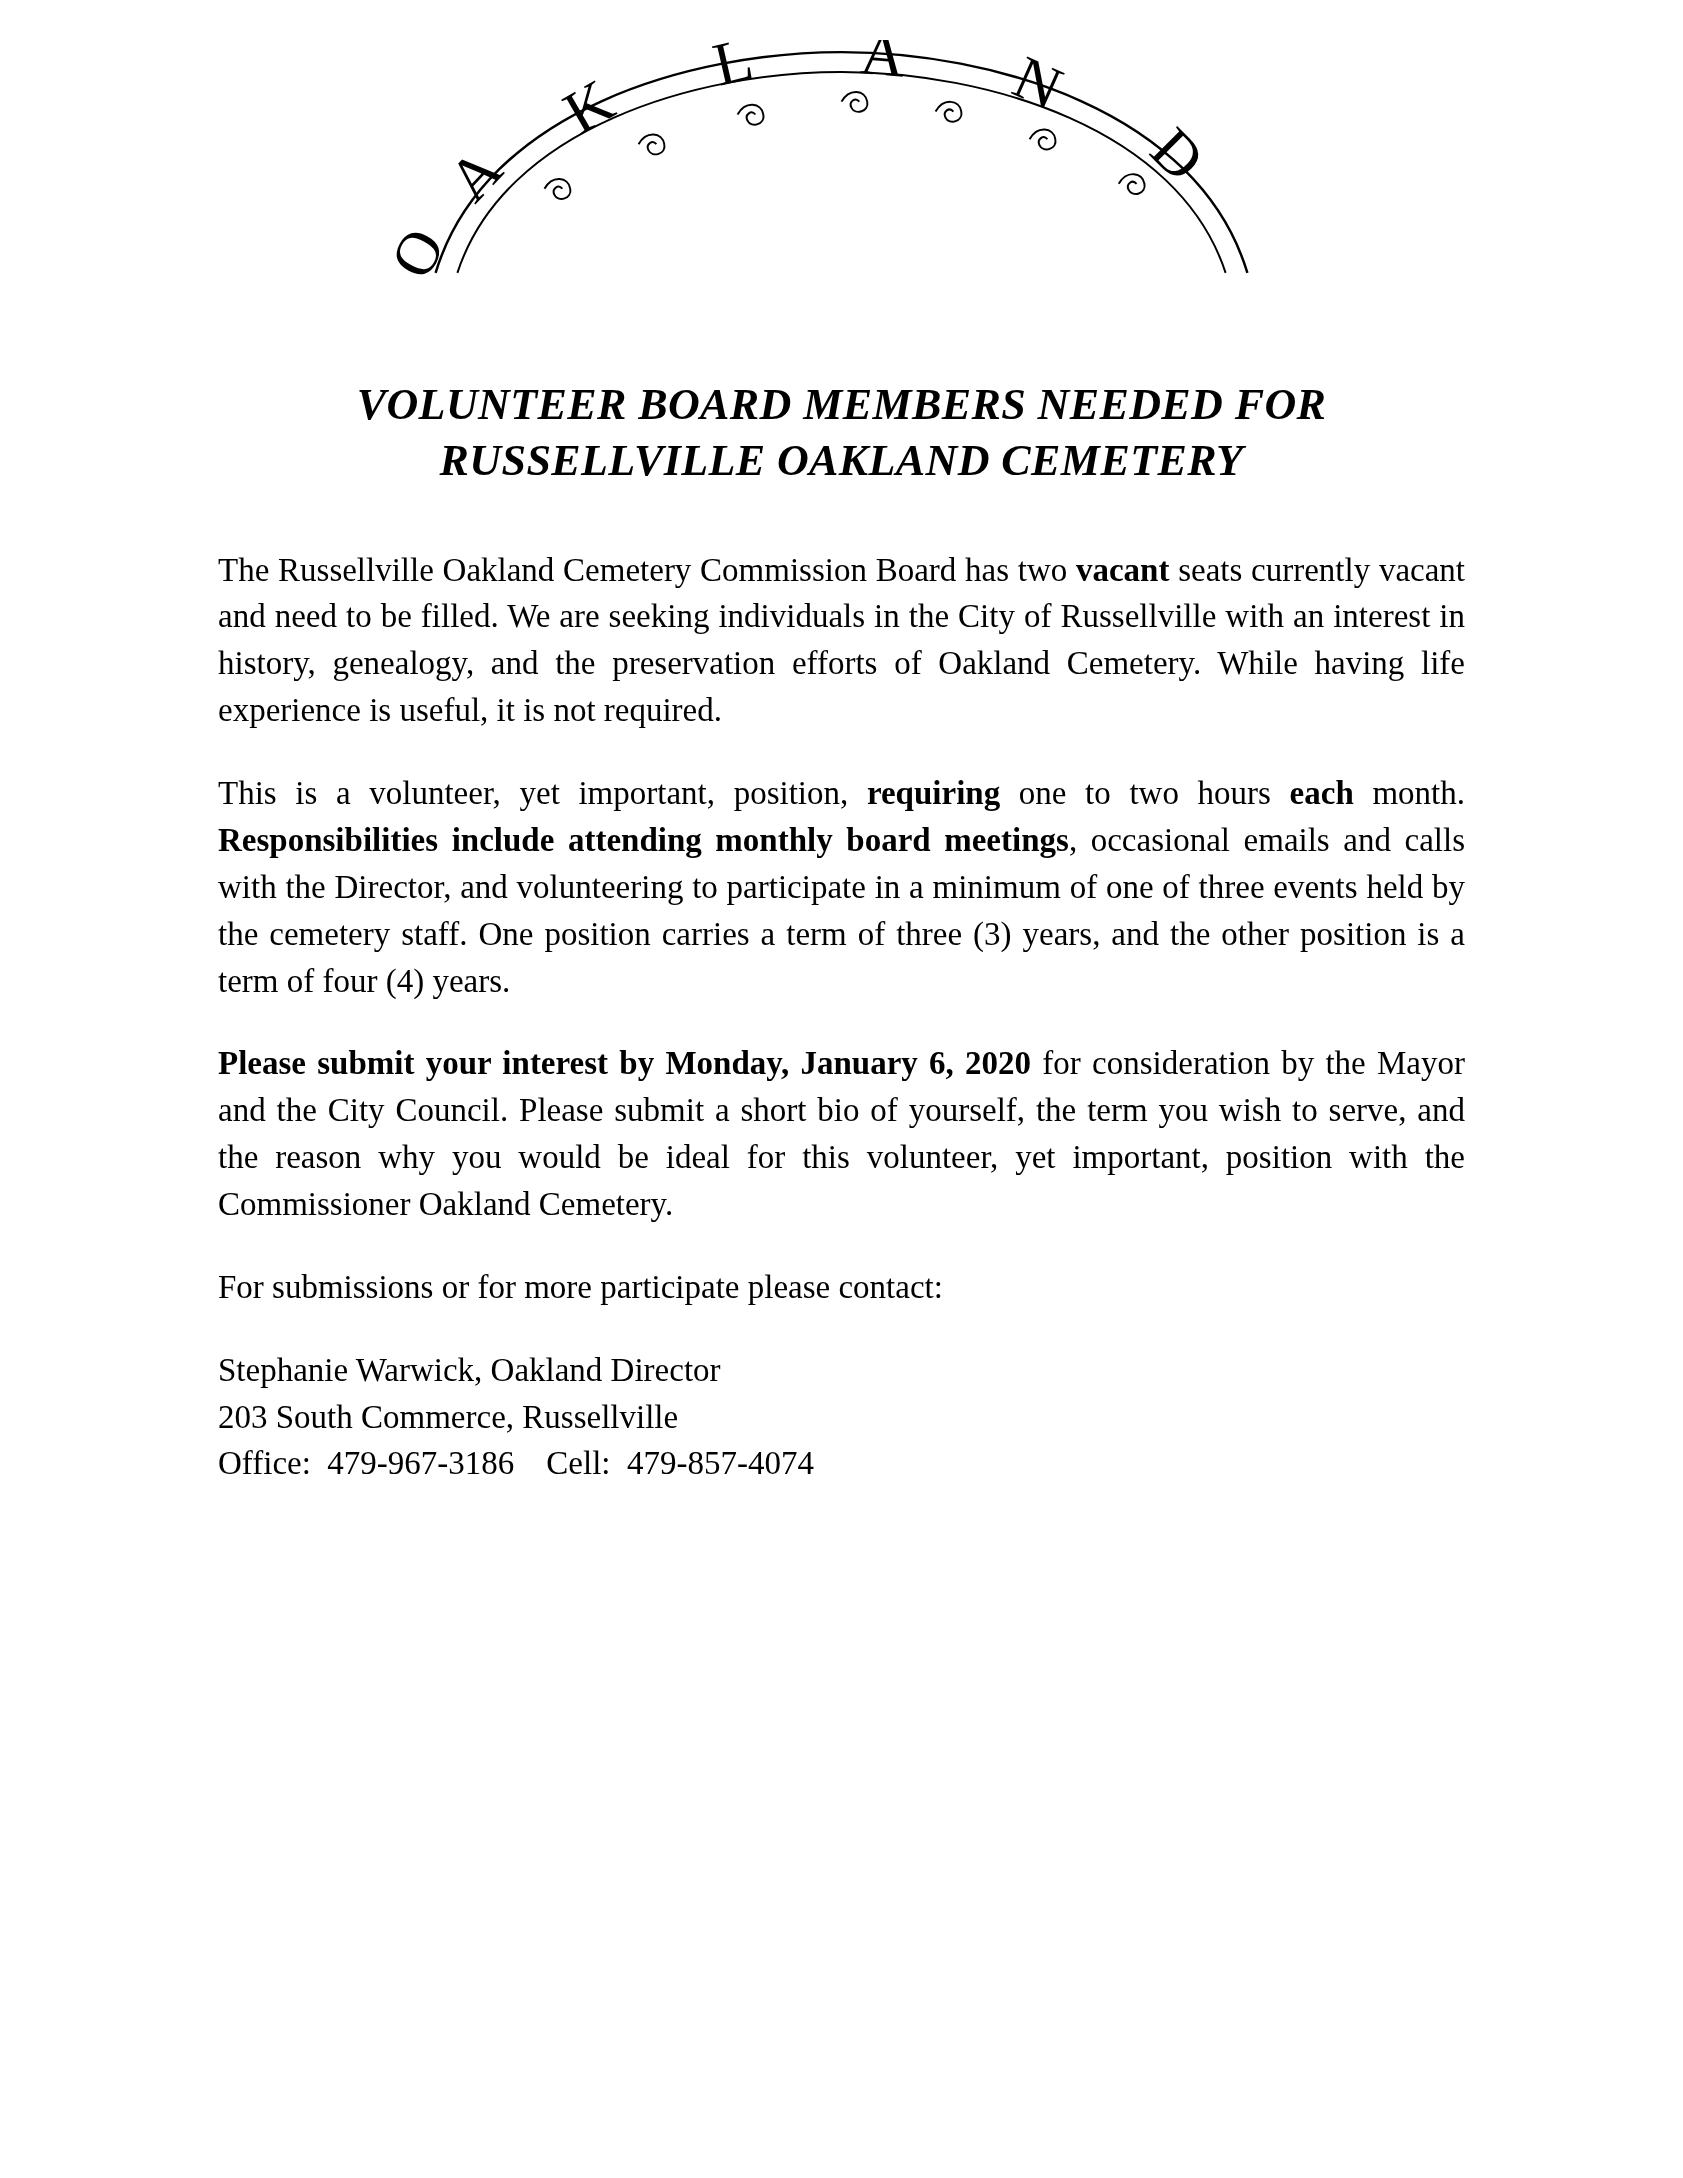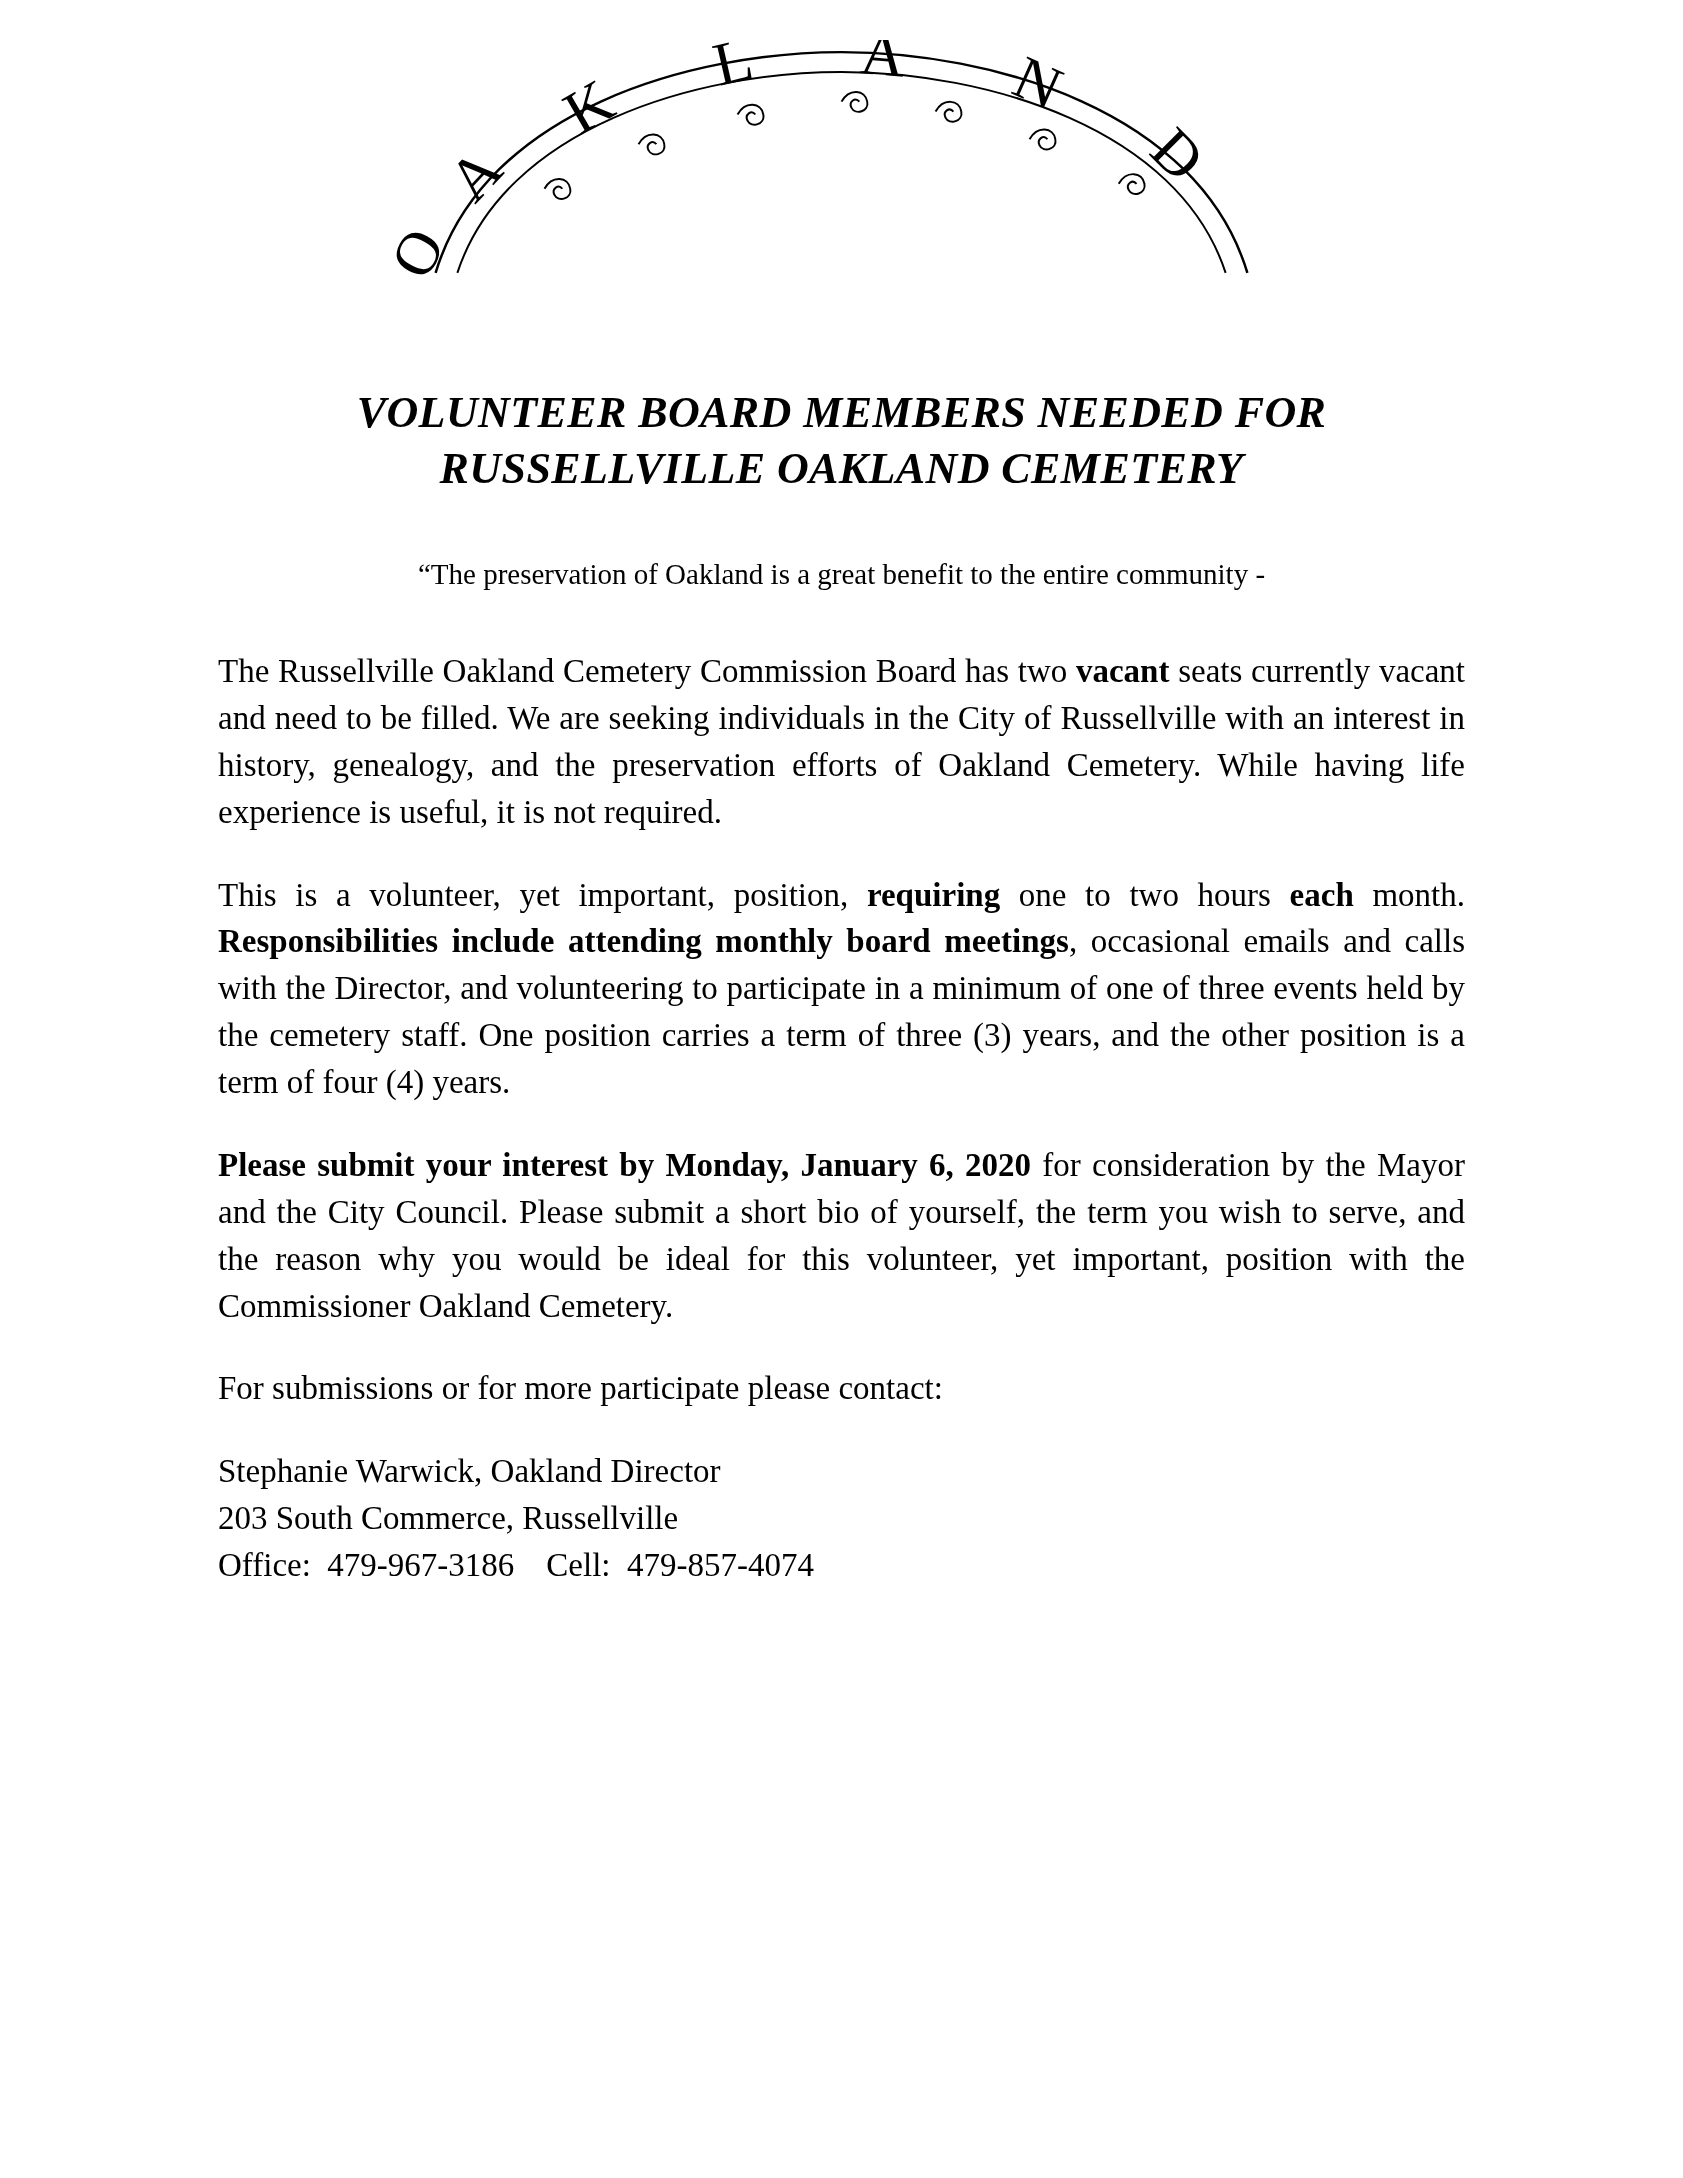--- a/index.html
+++ b/index.html
@@ -36,21 +36,21 @@
   }
 
   
   .title {
     text-align: center;
     font-style: italic;
     font-weight: bold;
     font-size: 44px;
     line-height: 1.28;
     letter-spacing: 0.4px;
-    margin: 18px 0 0 0;
+    margin: 10px 0 0 0;
   }
   .title .line {
     display: block;
   }
 
   
   .quote {
     text-align: center;
     font-size: 29px;
     line-height: 1.33;
@@ -117,21 +117,20 @@
       </g>
     </svg>
   </div>
 
   <h1 class="title">
     <span class="line">VOLUNTEER BOARD MEMBERS NEEDED FOR</span>
     <span class="line">RUSSELLVILLE OAKLAND CEMETERY</span>
   </h1>
 
   <div class="quote">
-    <span class="qline">“The preservation of Oakland is a great benefit to the entire community -</span>
   </div>
 
   <div class="body-block">
 
     <p class="para"><span>The Russellville Oakland Cemetery Commission Board has two </span><span class="b">vacant</span><span> seats currently vacant and need to be filled.  We are seeking individuals in the City of Russellville with an interest in history, genealogy, and the preservation efforts of Oakland Cemetery.  While having life experience is useful, it is not required.</span></p>
 
     <p class="para"><span>This is a volunteer, yet important, position, </span><span class="b">requiring</span><span> one to two hours </span><span class="b">each</span><span> month. </span><span class="b">Responsibilities include attending monthly board meetings</span><span>, occasional emails and calls with the Director, and volunteering to participate in a minimum of one of three events held by the cemetery staff.   One position carries a term of three (3) years, and the other position is a term of four (4) years.</span></p>
 
     <p class="para"><span class="b">Please submit your interest by Monday, January 6, 2020</span><span> for consideration by the Mayor and the City Council.   Please submit a short bio of yourself, the term you wish to serve, and the reason why you would be ideal for this volunteer, yet important, position with the Commissioner Oakland Cemetery.</span></p>
 

